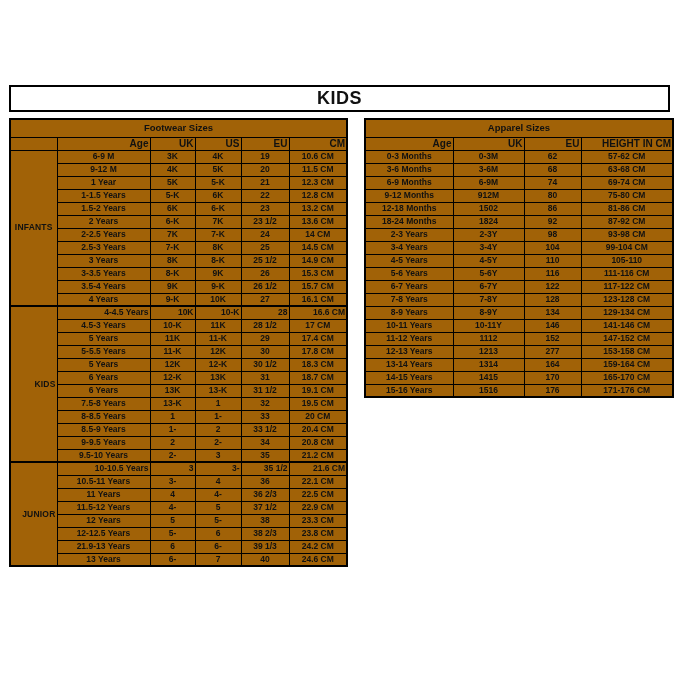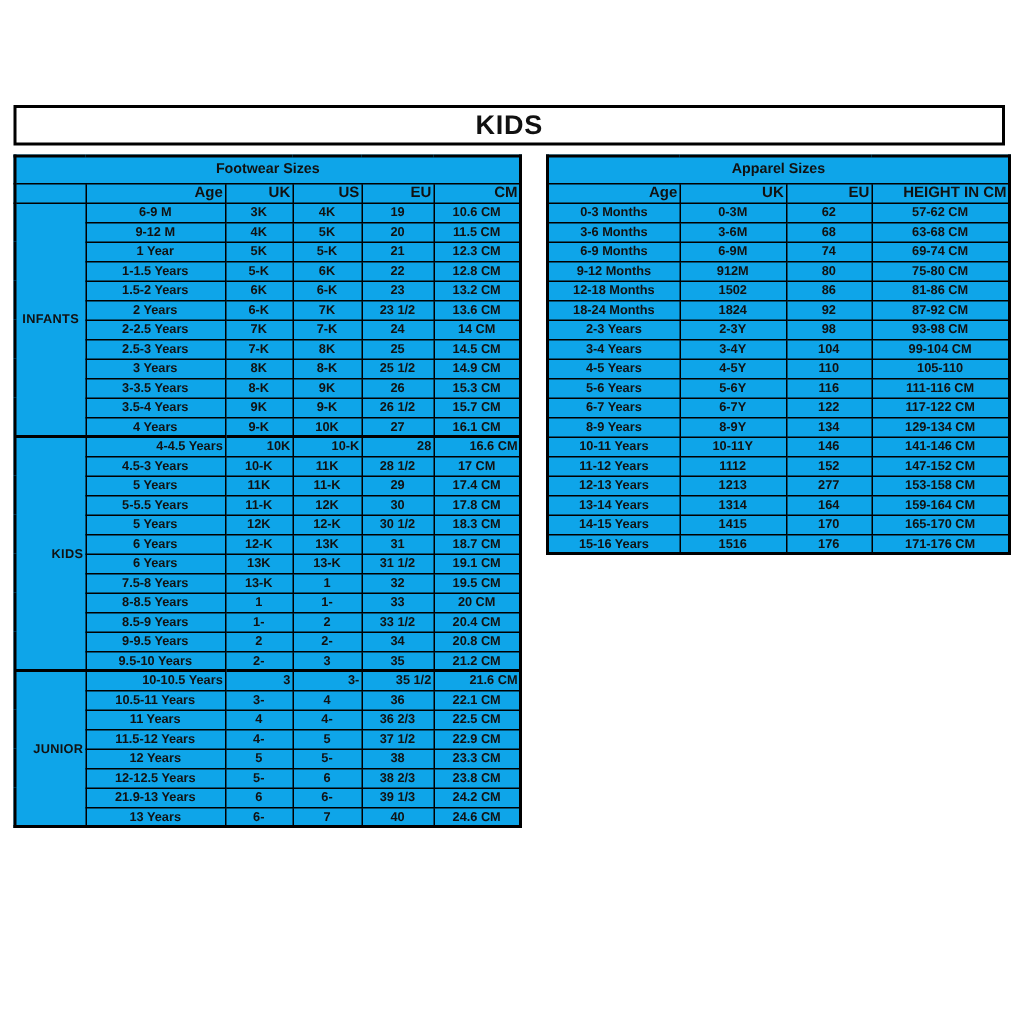--- a/index.html
+++ b/index.html
@@ -2,35 +2,35 @@
 <html><head>
 <meta charset="utf-8">
 <style>
   * { margin:0; padding:0; box-sizing:border-box; }
   html,body { width:680px; height:680px; background:#ffffff; }
   body {
     font-family:"Liberation Sans", sans-serif;
     color:#111111;
     position:relative;
   }
-  .page { position:absolute; left:0; top:0; width:680px; height:547px; }
+  .page { position:absolute; left:0; top:15px; width:680px; height:547px; }
 
   .title-box {
     position:absolute; left:9px; top:70px; width:661px; height:27px;
     border:2px solid #000;
     display:flex; align-items:center; justify-content:center;
     font-size:18px; font-weight:bold; letter-spacing:0.5px;
     background:#fff;
   }
 
   table.sizes-table {
     position:absolute; top:103px;
     border-collapse:collapse; table-layout:fixed;
     border:2px solid #000;
-    background:#0ea5e9;
+    background:#a16207;
   }
   table.footwear { left:9px;  width:337px; }
   table.apparel  { left:364px; width:308px; }
 
   .sizes-table th, .sizes-table td {
     border:1px solid #000;
     font-weight:bold;
     text-align:center;
     vertical-align:middle;
     font-size:8.5px;
@@ -389,20 +389,26 @@
           <td>116</td>
           <td>111-116 CM</td>
         </tr>
         <tr>
           <td>6-7 Years</td>
           <td>6-7Y</td>
           <td>122</td>
           <td>117-122 CM</td>
         </tr>
         <tr>
+          <td>7-8 Years</td>
+          <td>7-8Y</td>
+          <td>128</td>
+          <td>123-128 CM</td>
+        </tr>
+        <tr>
           <td>8-9 Years</td>
           <td>8-9Y</td>
           <td>134</td>
           <td>129-134 CM</td>
         </tr>
         <tr>
           <td>10-11 Years</td>
           <td>10-11Y</td>
           <td>146</td>
           <td>141-146 CM</td>

